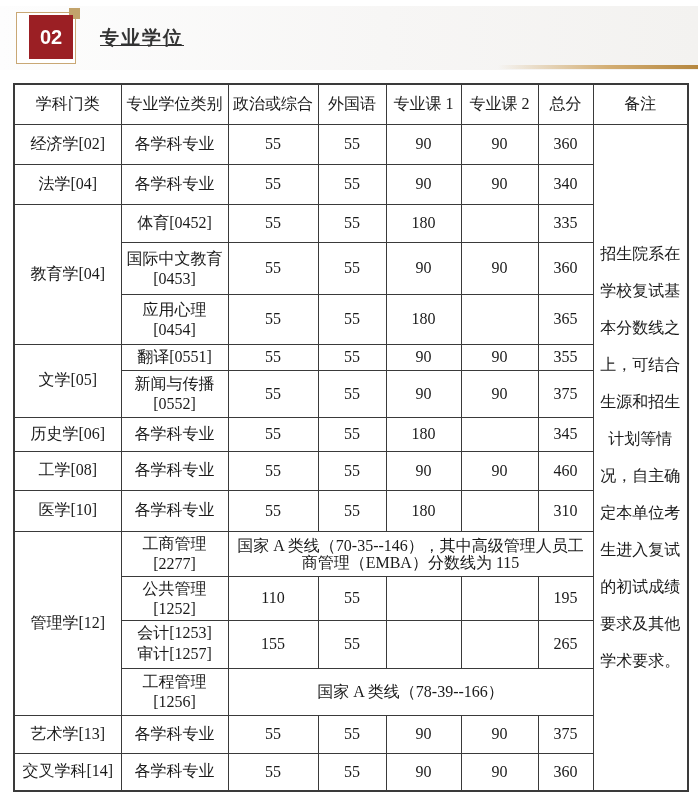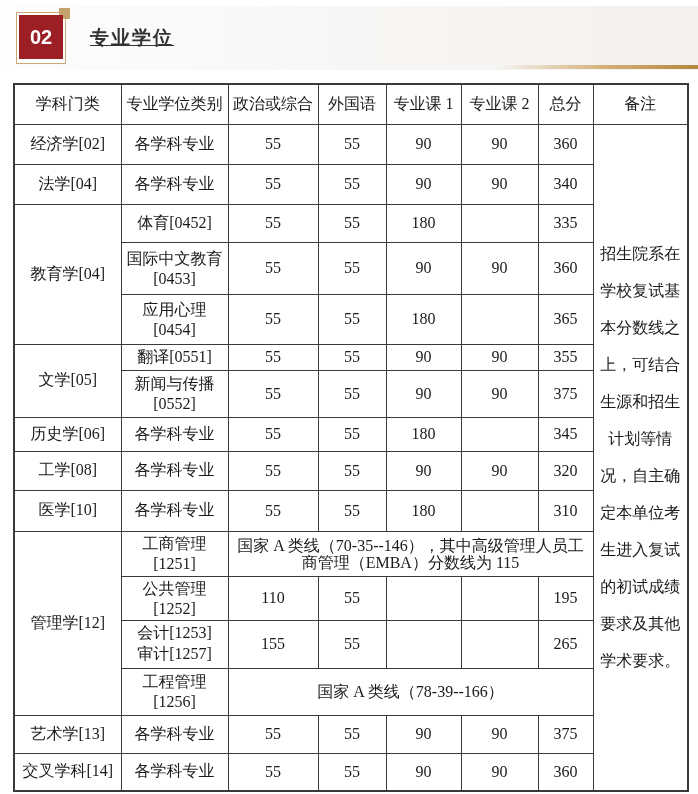--- a/index.html
+++ b/index.html
@@ -16,21 +16,21 @@
   .header-band {
     position: relative;
     height: 64px;
     margin-top: 6px;
     background: linear-gradient(90deg, #fdfdfd 0%, #f7f6f5 55%, #f3f2f0 100%);
     display: flex;
     align-items: center;
   }
   .badge-frame {
     position: relative;
-    width: 50px; height: 52px;
+    width: 60px; height: 52px;
     margin-left: 16px;
     border: 1px solid #c9a875;
     background: #ffffff;
     flex: 0 0 auto;
   }
   .badge-red {
     position: absolute;
     top: 2px; right: 2px;
     width: 44px; height: 44px;
     background: #9b1f24;
@@ -205,35 +205,35 @@
       <td></td>
       <td>345</td>
     </tr>
     <tr class="h39">
       <td class="category-cell">工学[08]</td>
       <td class="type-cell">各学科专业</td>
       <td>55</td>
       <td>55</td>
       <td>90</td>
       <td>90</td>
-      <td>320</td>
+      <td>460</td>
     </tr>
     <tr class="h41">
       <td class="category-cell">医学[10]</td>
       <td class="type-cell">各学科专业</td>
       <td>55</td>
       <td>55</td>
       <td>180</td>
       <td></td>
       <td>310</td>
     </tr>
     <tr class="h45">
       <td class="category-cell" rowspan="4">管理学[12]</td>
       <td class="type-cell">工商管理
-[1251]</td>
+[2277]</td>
       <td class="span-cell" colspan="5">国家 A 类线（70-35--146），其中高级管理人员工商管理（EMBA）分数线为 115</td>
     </tr>
     <tr class="h44">
       <td class="type-cell">公共管理
 [1252]</td>
       <td>110</td>
       <td>55</td>
       <td></td>
       <td></td>
       <td>195</td>

